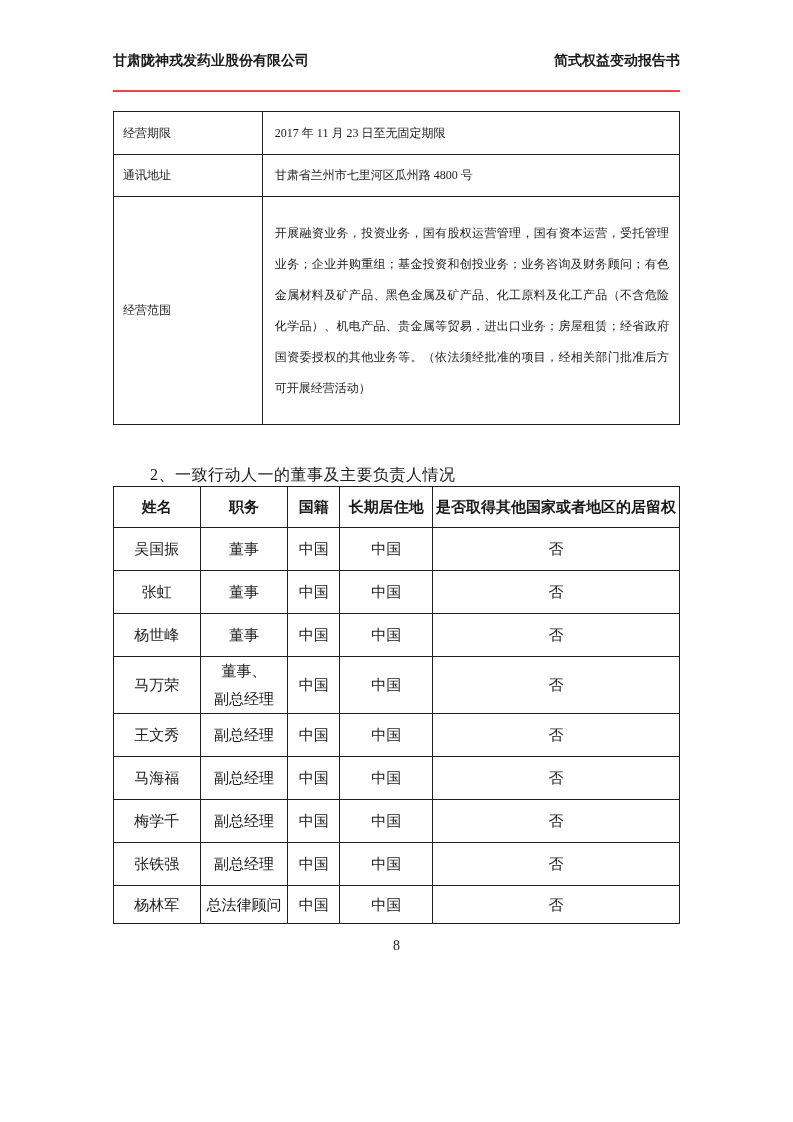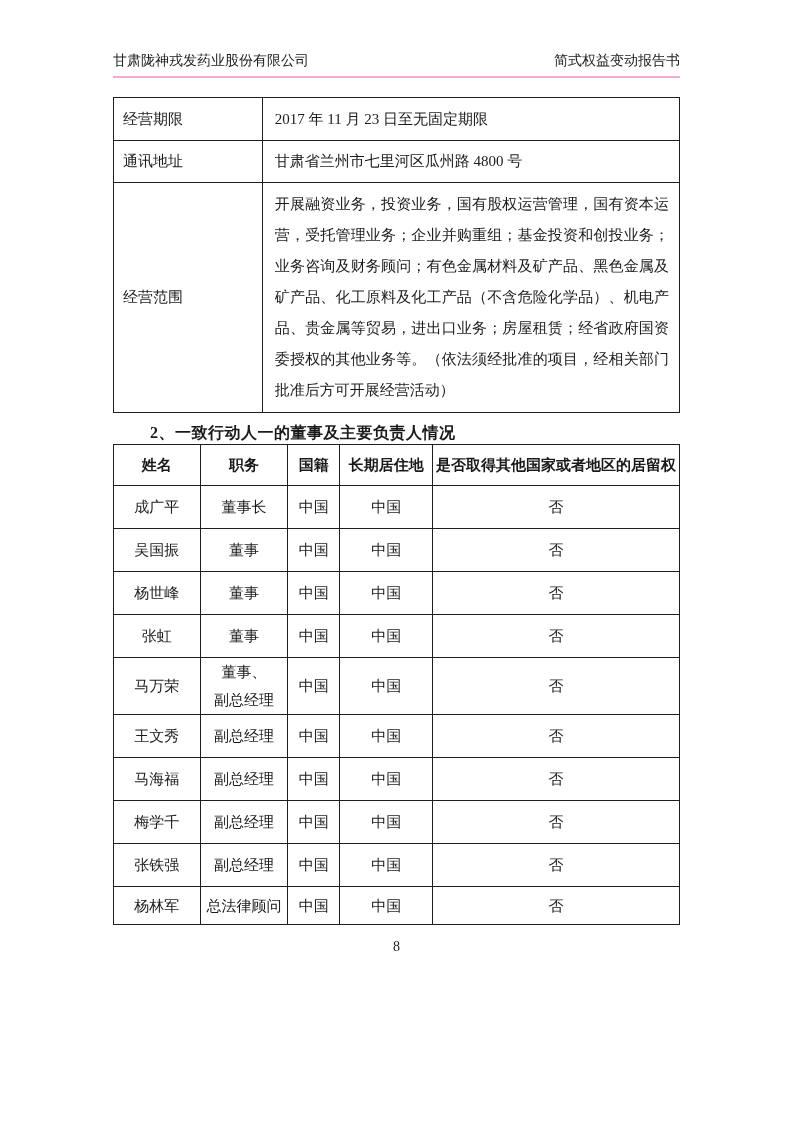--- a/index.html
+++ b/index.html
@@ -13,48 +13,49 @@
     width: 793px; height: 1122px;
     padding: 52px 113px 0 113px;
     position: relative;
   }
   
   .doc-header {
     display: flex;
     justify-content: space-between;
     align-items: flex-end;
     font-size: 14px;
-    padding-bottom: 6px;
-    border-bottom: 2px solid #f9a8d4;
+    padding-bottom: 20px;
+    border-bottom: 2px solid #ef4444;
+    font-weight: bold;
   }
   
   table { border-collapse: collapse; width: 100%; }
   .info-table { margin-top: 19px; }
   .info-table td {
     border: 1.5px solid #1f1f1f;
-    font-size: 15px;
+    font-size: 12px;
     vertical-align: middle;
   }
   .info-table .label-cell { width: 26.3%; padding-left: 9px; }
   .info-table .value-cell { padding-left: 12px; padding-right: 10px; }
   .row-h1 { height: 43px; }
   .row-h2 { height: 42px; }
   .row-h3 { height: 42px; }
   .row-h4 { height: 228px; }
   .scope-text {
     line-height: 31px;
     text-align: justify;
     padding: 6px 0;
   }
   
   .section-heading {
-    margin-top: 10px;
+    margin-top: 40px;
     padding-left: 37px;
     font-size: 16px;
-    font-weight: bold;
+    font-weight: normal;
     letter-spacing: 0.5px;
   }
   
   .dir-table { }
   .dir-table th, .dir-table td {
     border: 1.5px solid #1f1f1f;
     font-size: 15px;
     text-align: center;
     vertical-align: middle;
     white-space: pre-line;
@@ -118,42 +119,35 @@
       <tr>
         <th>姓名</th>
         <th>职务</th>
         <th>国籍</th>
         <th>长期居住地</th>
         <th>是否取得其他国家或者地区的居留权</th>
       </tr>
     </thead>
     <tbody>
       <tr>
-        <td>成广平</td>
-        <td>董事长</td>
-        <td>中国</td>
-        <td>中国</td>
-        <td>否</td>
-      </tr>
-      <tr>
         <td>吴国振</td>
         <td>董事</td>
         <td>中国</td>
         <td>中国</td>
         <td>否</td>
       </tr>
       <tr>
-        <td>杨世峰</td>
+        <td>张虹</td>
         <td>董事</td>
         <td>中国</td>
         <td>中国</td>
         <td>否</td>
       </tr>
       <tr>
-        <td>张虹</td>
+        <td>杨世峰</td>
         <td>董事</td>
         <td>中国</td>
         <td>中国</td>
         <td>否</td>
       </tr>
       <tr>
         <td>马万荣</td>
         <td>董事、
 副总经理</td>
         <td>中国</td>

